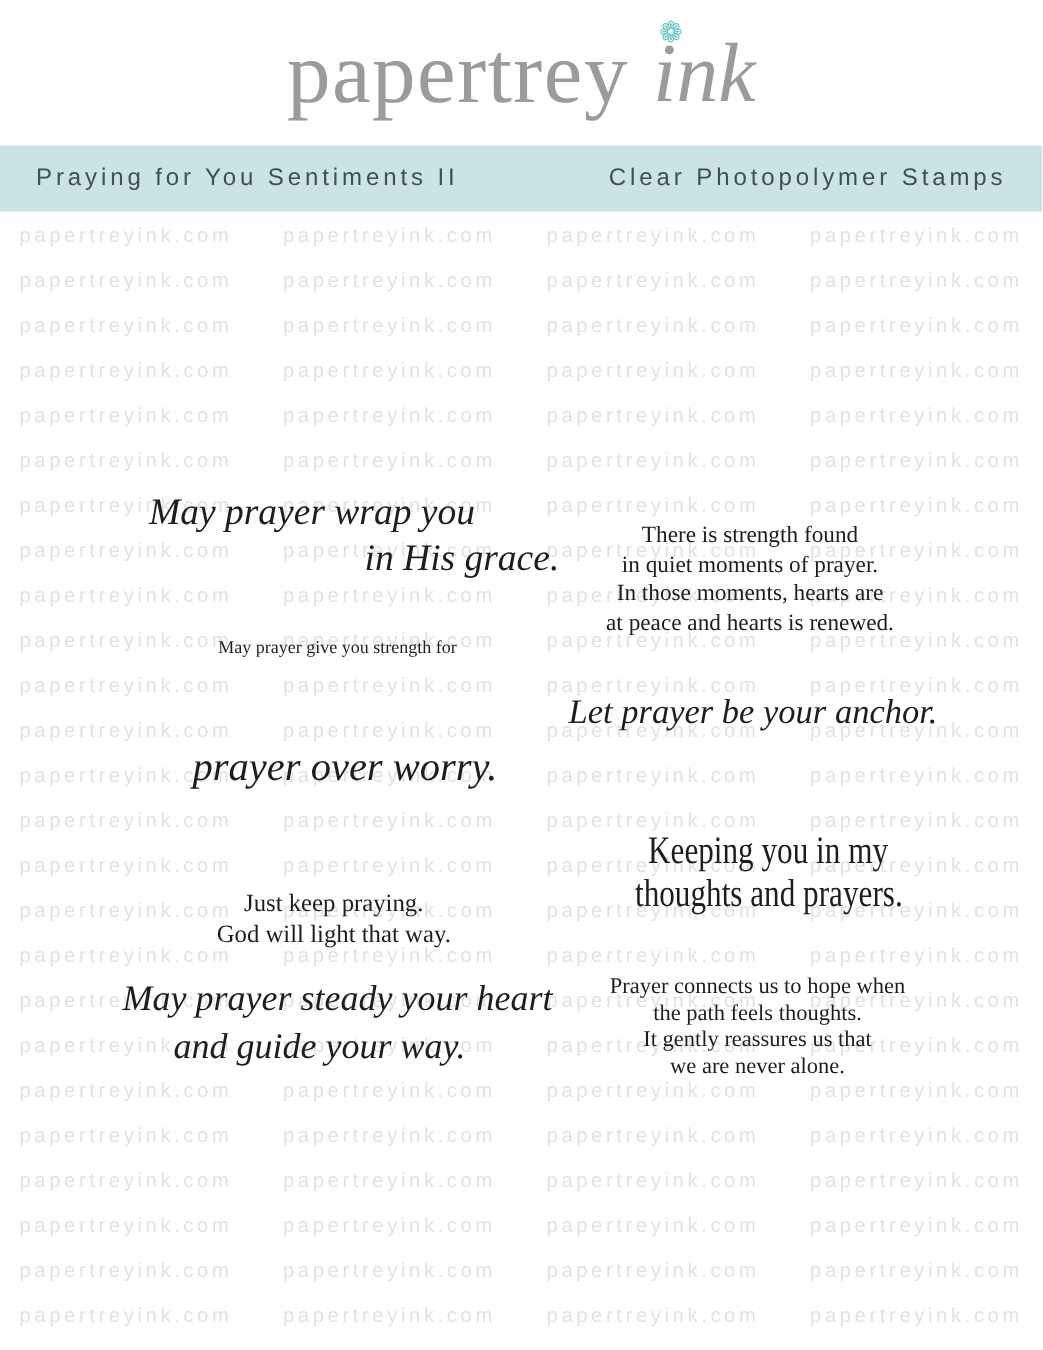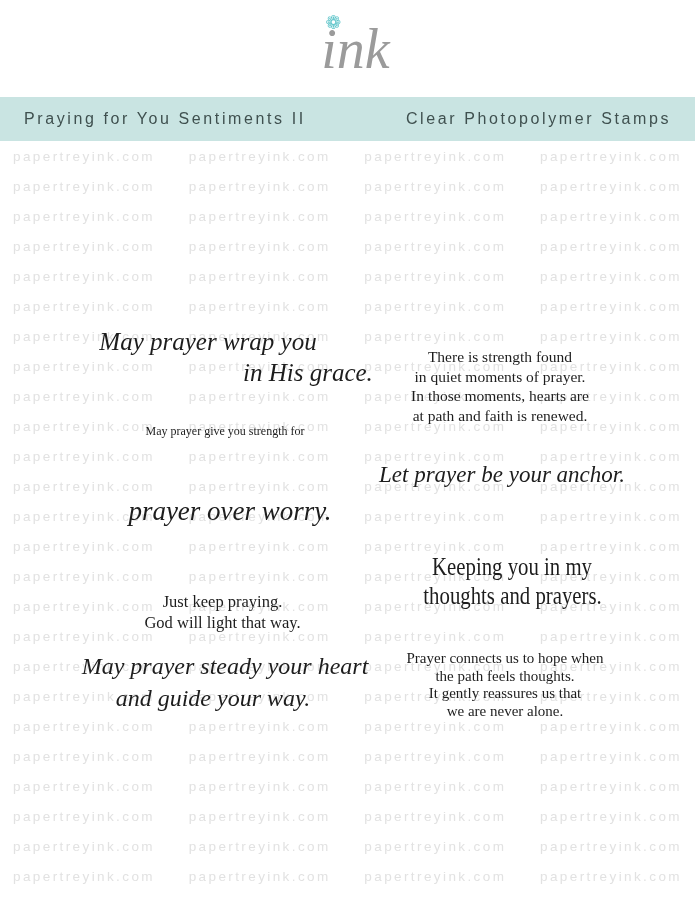--- a/index.html
+++ b/index.html
@@ -243,38 +243,39 @@
       </div>
       <div class="wm-row" style="top: 870px;">
         <span>papertreyink.com</span>
         <span>papertreyink.com</span>
         <span>papertreyink.com</span>
         <span>papertreyink.com</span>
       </div>
     </div>
 
   <div id="logo">
+    <span class="brand">papertrey</span>
     <span class="brand-suffix"><span class="flower">❁</span><span>ink</span></span>
   </div>
 
   <div id="banner">
     <span>Praying for You Sentiments II</span>
     <span>Clear Photopolymer Stamps</span>
   </div>
 
   <div id="stamp-wrap-you" class="stamp script">
     <div class="l1">May prayer wrap you</div>
     <div class="l2">in His grace.</div>
   </div>
 
   <div id="stamp-strength-found" class="stamp serif">
     <div>There is strength found</div>
     <div>in quiet moments of prayer.</div>
     <div>In those moments, hearts are</div>
-    <div>at path and faith is renewed.</div>
+    <div>at peace and hearts is renewed.</div>
   </div>
 
   <div id="stamp-give-strength" class="stamp serif">
     <div>May prayer give you strength for</div>
   </div>
 
   <div id="stamp-anchor" class="stamp script">
     <div>Let prayer be your anchor.</div>
   </div>
 

